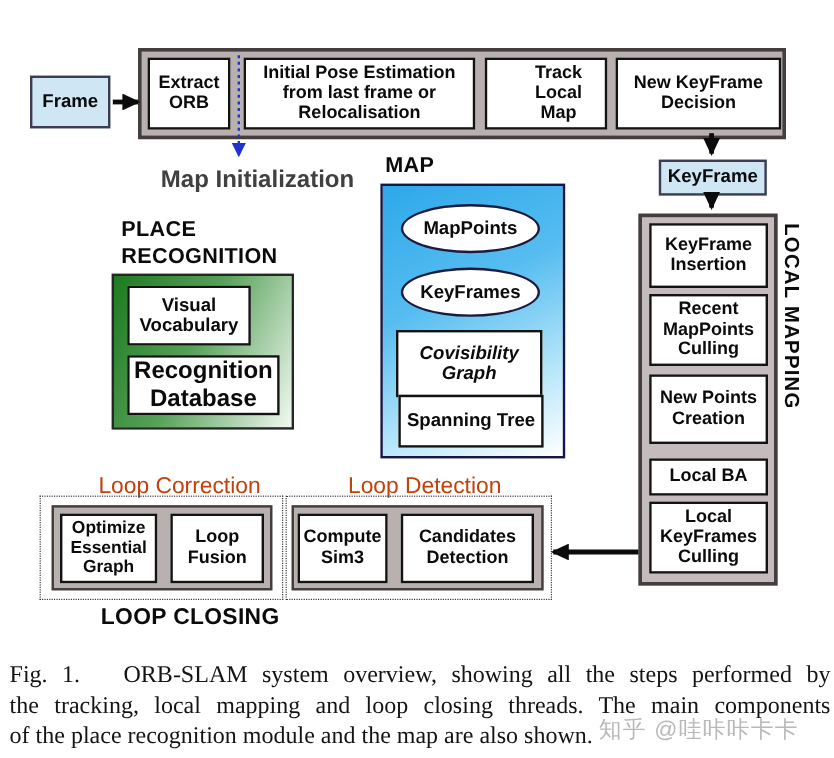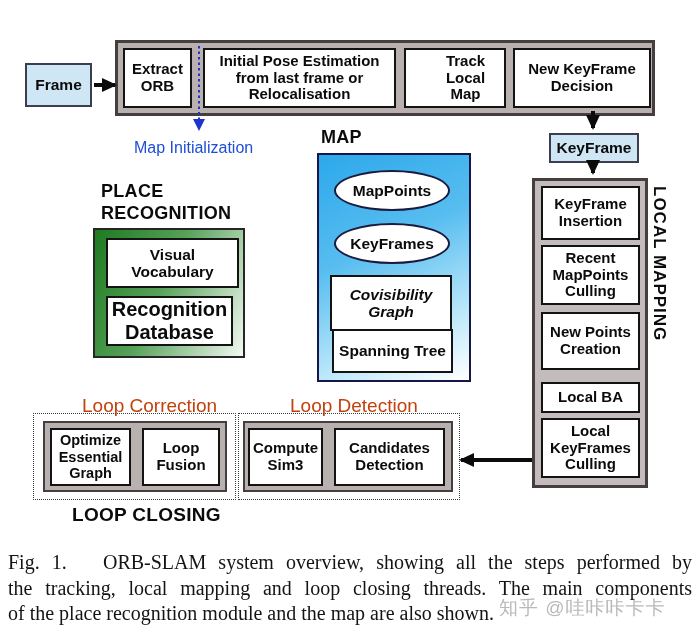--- a/index.html
+++ b/index.html
@@ -29,21 +29,21 @@
   .green-panel{
     background:linear-gradient(115deg,#1e7a20 0%,#57a159 45%,#f2f9f2 100%);
     border:2.5px solid #262626;box-sizing:border-box;
   }
   .vtext{
     writing-mode:vertical-rl;text-orientation:mixed;
     font-weight:bold;font-size:17px;letter-spacing:1px;white-space:nowrap;color:#0b0b0b;
   }
   .dottedbox{border:1.5px dotted #3c3c3c;box-sizing:border-box;background:transparent;}
   .gray-label{font-size:19px;color:#c2410c;white-space:nowrap;}
-  .blue-label{font-weight:normal;font-size:16px;color:#1d4ed8;white-space:nowrap;}
+  .blue-label{font-weight:bold;font-size:20px;color:#404040;white-space:nowrap;}
   .caption{font-family:"Liberation Serif",serif;font-size:20px;color:#141414;}
   .cap-line{width:684px;line-height:25.5px;}
   .cap-just{text-align:justify;text-align-last:justify;}
   .watermark{font-size:19px;color:#b9b9b9;white-space:nowrap;letter-spacing:1px;}
   svg.overlay{position:absolute;left:0;top:0;pointer-events:none;z-index:6;}
 </style>
 </head>
 <body>
 
 <div id="stage">
@@ -63,21 +63,21 @@
   <div class="abs sec-title" style="left:321px;top:127px;">MAP</div>
   <div class="abs map-panel" style="left:317px;top:153px;width:154px;height:229px;"></div>
   <div class="abs ellipse" style="left:334px;top:170px;width:116px;height:41px;">MapPoints</div>
   <div class="abs ellipse" style="left:334px;top:223px;width:116px;height:41px;">KeyFrames</div>
   <div class="abs wbox" style="left:330px;top:275px;width:122px;height:56px;font-size:15.5px;font-style:italic;">Covisibility Graph</div>
   <div class="abs wbox" style="left:332px;top:329px;width:121px;height:44px;font-size:15.5px;">Spanning Tree</div>
 
   <div class="abs sec-title" style="left:101px;top:181px;">PLACE</div>
   <div class="abs sec-title" style="left:101px;top:203px;">RECOGNITION</div>
   <div class="abs green-panel" style="left:93px;top:228px;width:152px;height:130px;"></div>
-  <div class="abs wbox" style="left:106px;top:238px;width:133px;height:50px;font-size:15.5px;">Visual Vocabulary</div>
+  <div class="abs wbox" style="left:106px;top:238px;width:103px;height:50px;font-size:15.5px;">Visual Vocabulary</div>
   <div class="abs wbox" style="left:106px;top:296px;width:127px;height:50px;font-size:20px;">Recognition Database</div>
 
   <div class="abs wbox bluefill" style="left:549px;top:133px;width:90px;height:30px;font-size:15.5px;">KeyFrame</div>
 
   <div class="abs gcontainer light" style="left:532px;top:178px;width:116px;height:310px;"></div>
   <div class="abs wbox" style="left:541px;top:186px;width:99px;height:54px;">KeyFrame Insertion</div>
   <div class="abs wbox" style="left:541px;top:245px;width:99px;height:60px;">Recent MapPoints Culling</div>
   <div class="abs wbox" style="left:541px;top:312px;width:99px;height:58px;">New Points Creation</div>
   <div class="abs wbox" style="left:541px;top:382px;width:99px;height:31px;">Local BA</div>
   <div class="abs wbox" style="left:541px;top:418px;width:99px;height:60px;">Local KeyFrames Culling</div>
@@ -86,21 +86,21 @@
   <div class="abs gray-label" style="left:82px;top:395px;">Loop Correction</div>
   <div class="abs gray-label" style="left:290px;top:395px;">Loop Detection</div>
   <div class="abs dottedbox" style="left:33px;top:413px;width:203px;height:87px;"></div>
   <div class="abs dottedbox" style="left:238px;top:413px;width:222px;height:87px;"></div>
   <div class="abs gcontainer" style="left:43px;top:421px;width:184px;height:71px;border-width:2.5px;"></div>
   <div class="abs gcontainer" style="left:243px;top:421px;width:210px;height:71px;border-width:2.5px;"></div>
   <div class="abs wbox" style="left:50px;top:428px;width:81px;height:58px;font-size:14.5px;">Optimize Essential Graph</div>
   <div class="abs wbox" style="left:142px;top:428px;width:78px;height:58px;">Loop Fusion</div>
   <div class="abs wbox" style="left:248px;top:428px;width:75px;height:58px;">Compute Sim3</div>
   <div class="abs wbox" style="left:334px;top:428px;width:111px;height:58px;">Candidates Detection</div>
-  <div class="abs sec-title" style="left:72px;top:504px;font-size:19px;">LOOP CLOSING</div>
+  <div class="abs sec-title" style="left:84px;top:504px;font-size:19px;">LOOP CLOSING</div>
 
   <svg class="overlay" width="695" height="632" viewBox="0 0 695 632">
     <defs>
       <marker id="ah-black" markerUnits="userSpaceOnUse" markerWidth="16" markerHeight="14" refX="13" refY="7" orient="auto">
         <path d="M0,0 L15,7 L0,14 Z" fill="#0b0b0b"></path>
       </marker>
       <marker id="ah-blue" markerUnits="userSpaceOnUse" markerWidth="13" markerHeight="12" refX="10" refY="6" orient="auto">
         <path d="M0,0 L12,6 L0,12 Z" fill="#2133cf"></path>
       </marker>
     </defs>

